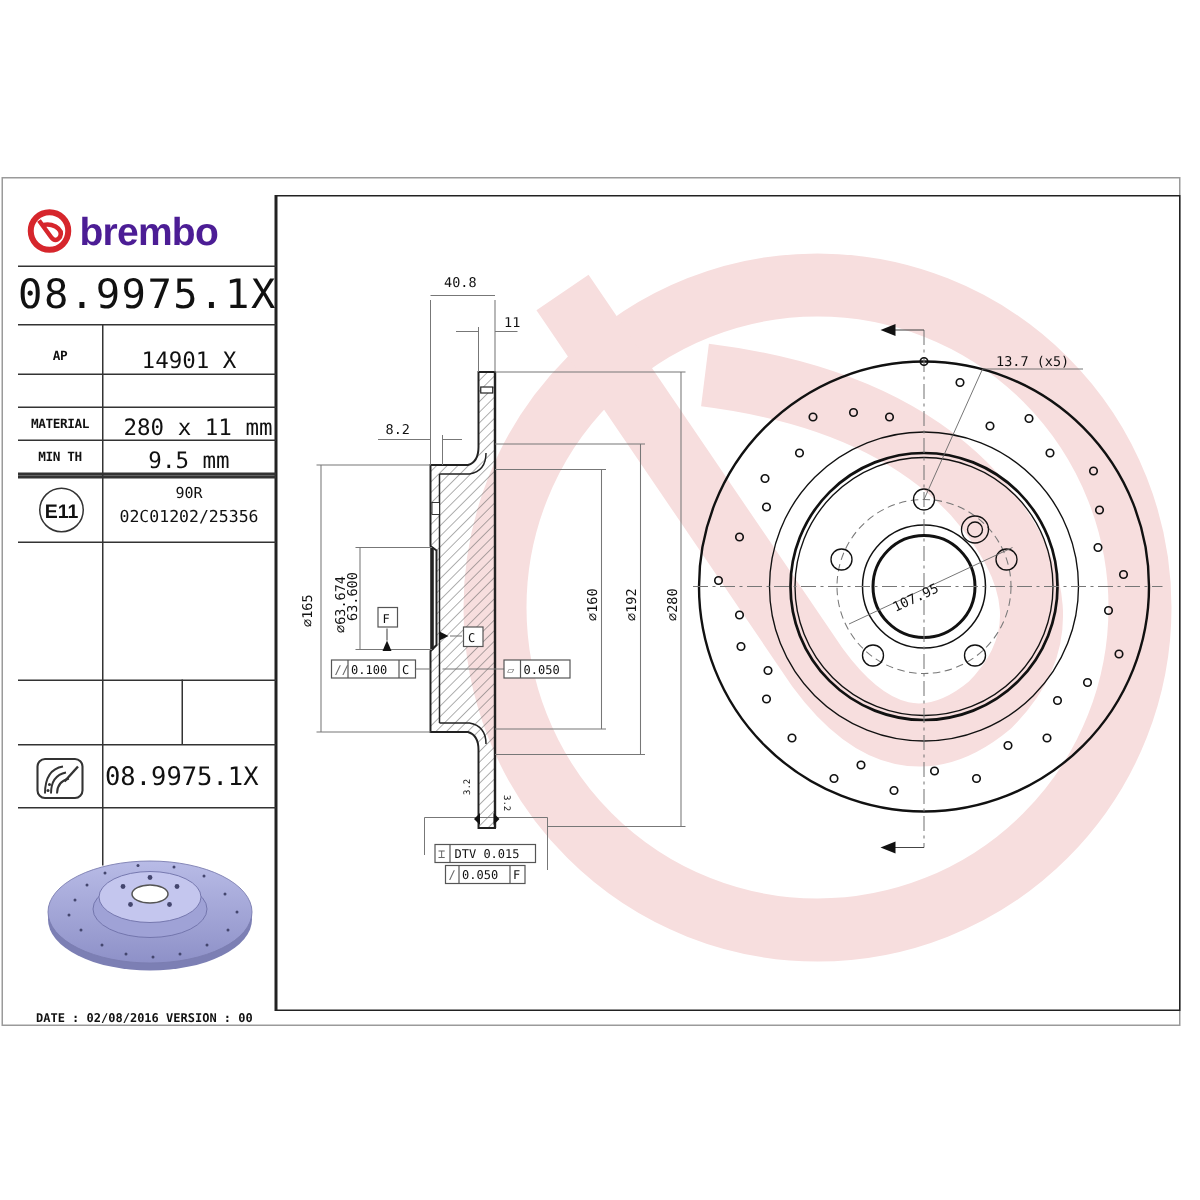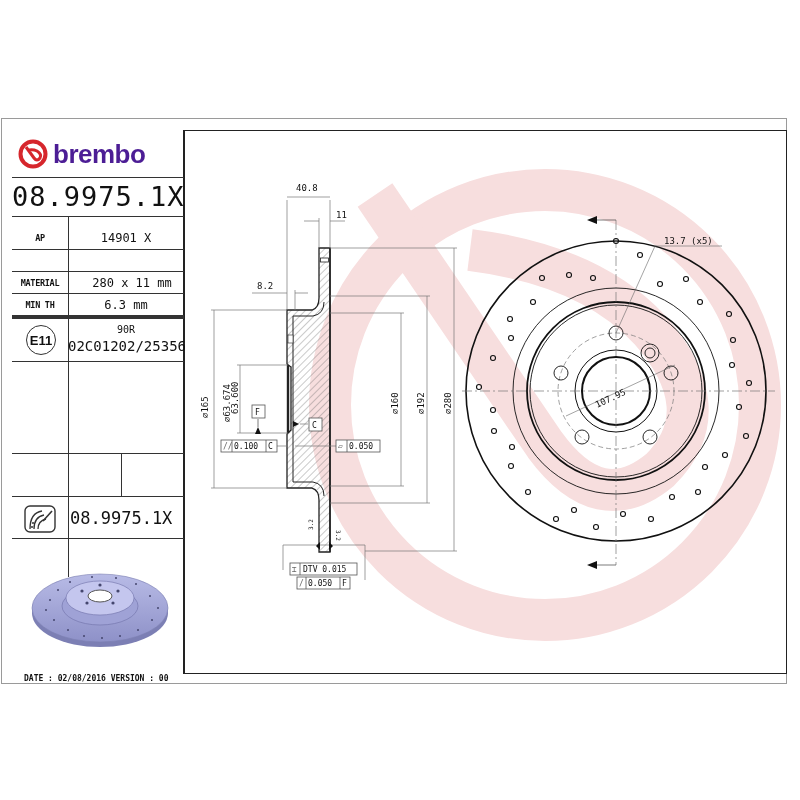--- a/index.html
+++ b/index.html
@@ -4,21 +4,21 @@
 <style>
   html, body { margin:0; padding:0; background:#ffffff; }
   body { width:800px; height:800px; position:relative; overflow:hidden; font-family:"Liberation Sans", sans-serif; color:#111; }
   .abs { position:absolute; }
   .outer-frame { left:1px; top:118px; width:786px; height:566px; border:1px solid #9a9a9a; box-sizing:border-box; }
   .inner-frame { left:12px; top:130px; width:775px; height:544px; border:1.5px solid #222; box-sizing:border-box; }
   .left-col-border { left:183px; top:130px; width:1.5px; height:544px; background:#222; }
   .hline { background:#333; height:1px; }
   .vline { background:#333; width:1px; }
   .cell-label { font-family:"DejaVu Sans Mono", monospace; font-weight:bold; font-size:8.5px; text-align:center; letter-spacing:-0.3px; }
-  .cell-value { font-family:"DejaVu Sans Mono", monospace; font-size:12px; text-align:center; }
+  .cell-value { font-family:"DejaVu Sans Mono", monospace; font-size:15px; text-align:center; }
   .brand { color:#4c1d95; font-weight:bold; font-size:26px; font-family:Liberation Sans, sans-serif; letter-spacing:-0.5px; }
   .part-big { font-family:"DejaVu Sans Mono", monospace; font-size:27px; letter-spacing:1px; }
   .part-small { font-family:"DejaVu Sans Mono", monospace; font-size:17px; }
   .footer { font-family:"DejaVu Sans Mono", monospace; font-weight:bold; font-size:8px; }
   svg text { font-family:"DejaVu Sans Mono", monospace; }
 </style>
 </head>
 <body>
 
 <div class="abs outer-frame"></div>
@@ -247,31 +247,31 @@
     <div class="cell-value" style="position:absolute;left:56px;width:116px;top:4px;"></div>
   </div>
   <div class="hline"></div>
   <div style="position:relative;height:21px;">
     <div class="cell-label" style="position:absolute;left:0;width:56px;top:6px;">MATERIAL</div>
     <div class="cell-value" style="position:absolute;left:56px;width:128px;top:4px;">280 x 11 mm</div>
   </div>
   <div class="hline"></div>
   <div style="position:relative;height:21px;">
     <div class="cell-label" style="position:absolute;left:0;width:56px;top:6px;">MIN TH</div>
-    <div class="cell-value" style="position:absolute;left:56px;width:116px;top:4px;">6.3 mm</div>
+    <div class="cell-value" style="position:absolute;left:56px;width:116px;top:4px;">9.5 mm</div>
   </div>
   <div class="hline"></div>
   <div class="hline"></div>
   <div class="hline"></div>
   <div class="hline"></div>
 
   <div style="position:relative;height:42px;">
     <div style="position:absolute;left:14px;top:6px;width:28px;height:28px;border:1px solid #333;border-radius:50%;font-family:Liberation Sans, sans-serif;font-weight:bold;font-size:13px;display:flex;align-items:center;justify-content:center;">E11</div>
     <div class="cell-value" style="position:absolute;left:56px;width:116px;top:5px;font-size:10px;">90R</div>
-    <div class="cell-value" style="position:absolute;left:56px;width:116px;top:19px;font-size:14px;">02C01202/25356</div>
+    <div class="cell-value" style="position:absolute;left:56px;width:116px;top:19px;font-size:11px;">02C01202/25356</div>
   </div>
   <div class="hline"></div>
 </div>
 
 <div class="abs vline" style="left:68px;top:460px;height:117px;"></div>
 <div class="abs hline" style="left:12px;top:453px;width:172px;"></div>
 <div class="abs vline" style="left:121px;top:453px;height:43px;"></div>
 <div class="abs hline" style="left:12px;top:496px;width:172px;"></div>
 
 <div class="abs" style="left:12px;top:496px;width:172px;height:42px;">

